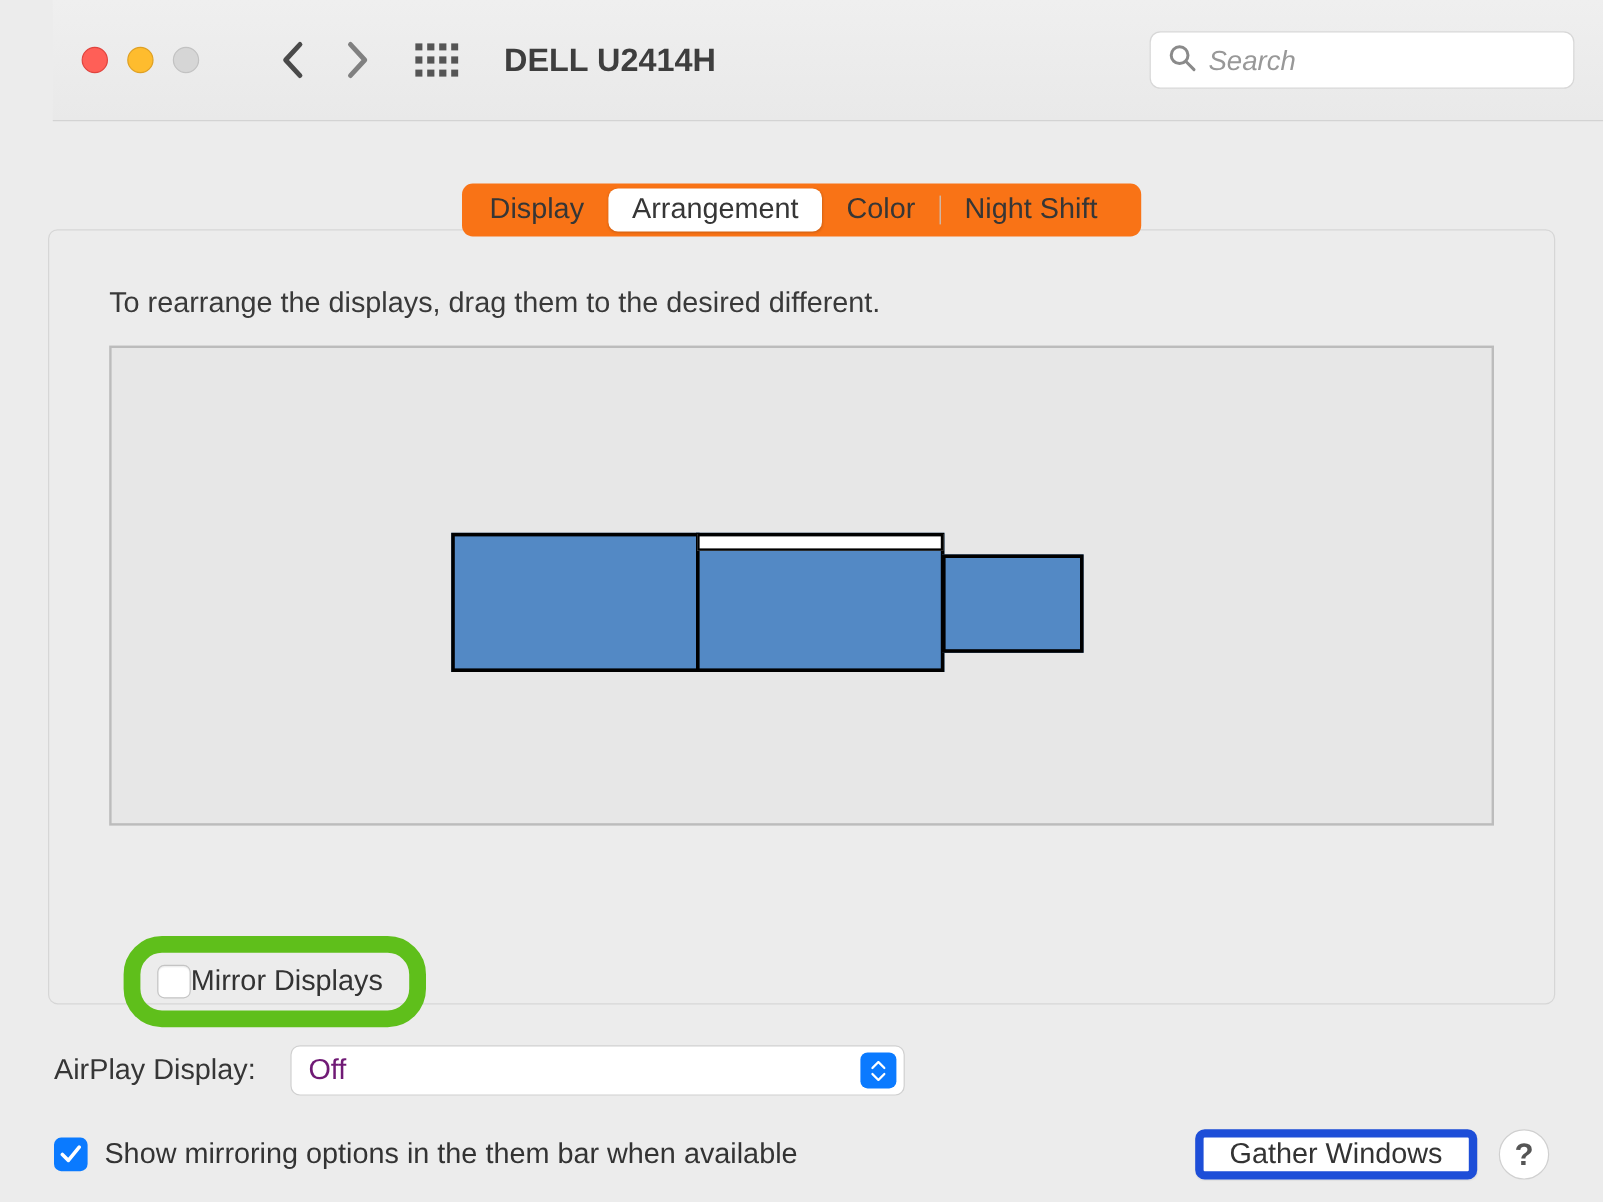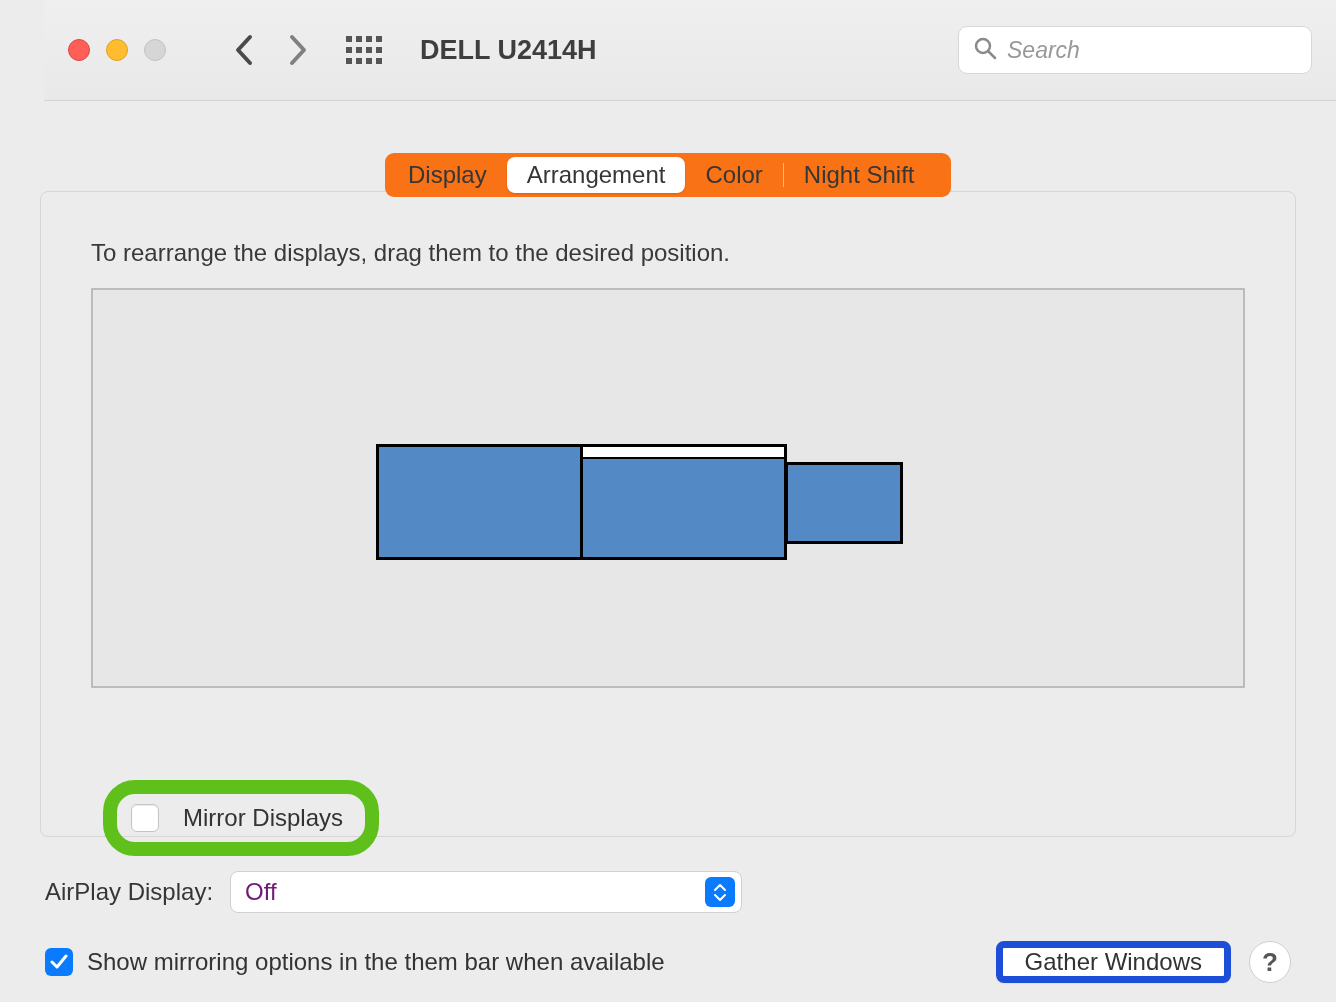--- a/index.html
+++ b/index.html
@@ -137,38 +137,38 @@
     .display-3 { left: 692px; top: 172px; width: 118px; height: 82px; }
     .highlight-ring {
       position: absolute;
       left: 62px;
       bottom: -20px;
       border: 14px solid #5FBF1B;
       border-radius: 32px;
       padding: 10px 22px 10px 14px;
       display: flex;
       align-items: center;
-      gap: 24px;
+      gap: 0;
     }
     .checkbox {
       width: 28px;
       height: 28px;
       background: #fff;
       border-radius: 6px;
       border: 1px solid #c4c4c4;
       box-shadow: inset 0 1px 1px rgba(0,0,0,0.08);
       cursor: pointer;
     }
     .mirror-label { font-size: 24px; color: #333; }
     .below-panel {
       margin-top: 34px;
       padding: 0 5px;
       display: flex;
       align-items: center;
-      gap: 10px;
+      gap: 22px;
     }
     .airplay-label { font-size: 24px; color: #363636; min-width: 175px; }
     .select {
       width: 512px;
       height: 42px;
       background: #fff;
       border: 1px solid #d0d0d0;
       border-radius: 8px;
       display: flex;
       align-items: center;
@@ -293,21 +293,21 @@
   <div class="tab-segment">
     <div class="tab">Display</div>
     <div class="tab active">Arrangement</div>
     <div class="tab">Color</div>
     <div class="tab-divider"></div>
     <div class="tab">Night Shift</div>
   </div>
 
   <div class="panel">
     <div class="instructions">
-      <div>To rearrange the displays, drag them to the desired position.</div>
+      <div>To rearrange the displays, drag them to the desired different.</div>
     </div>
     <div class="arrange-box">
       <div class="display-block display-1"></div>
       <div class="display-block display-2">
         <div class="menubar-strip"></div>
       </div>
       <div class="display-block display-3"></div>
     </div>
 
     <div class="highlight-ring">

